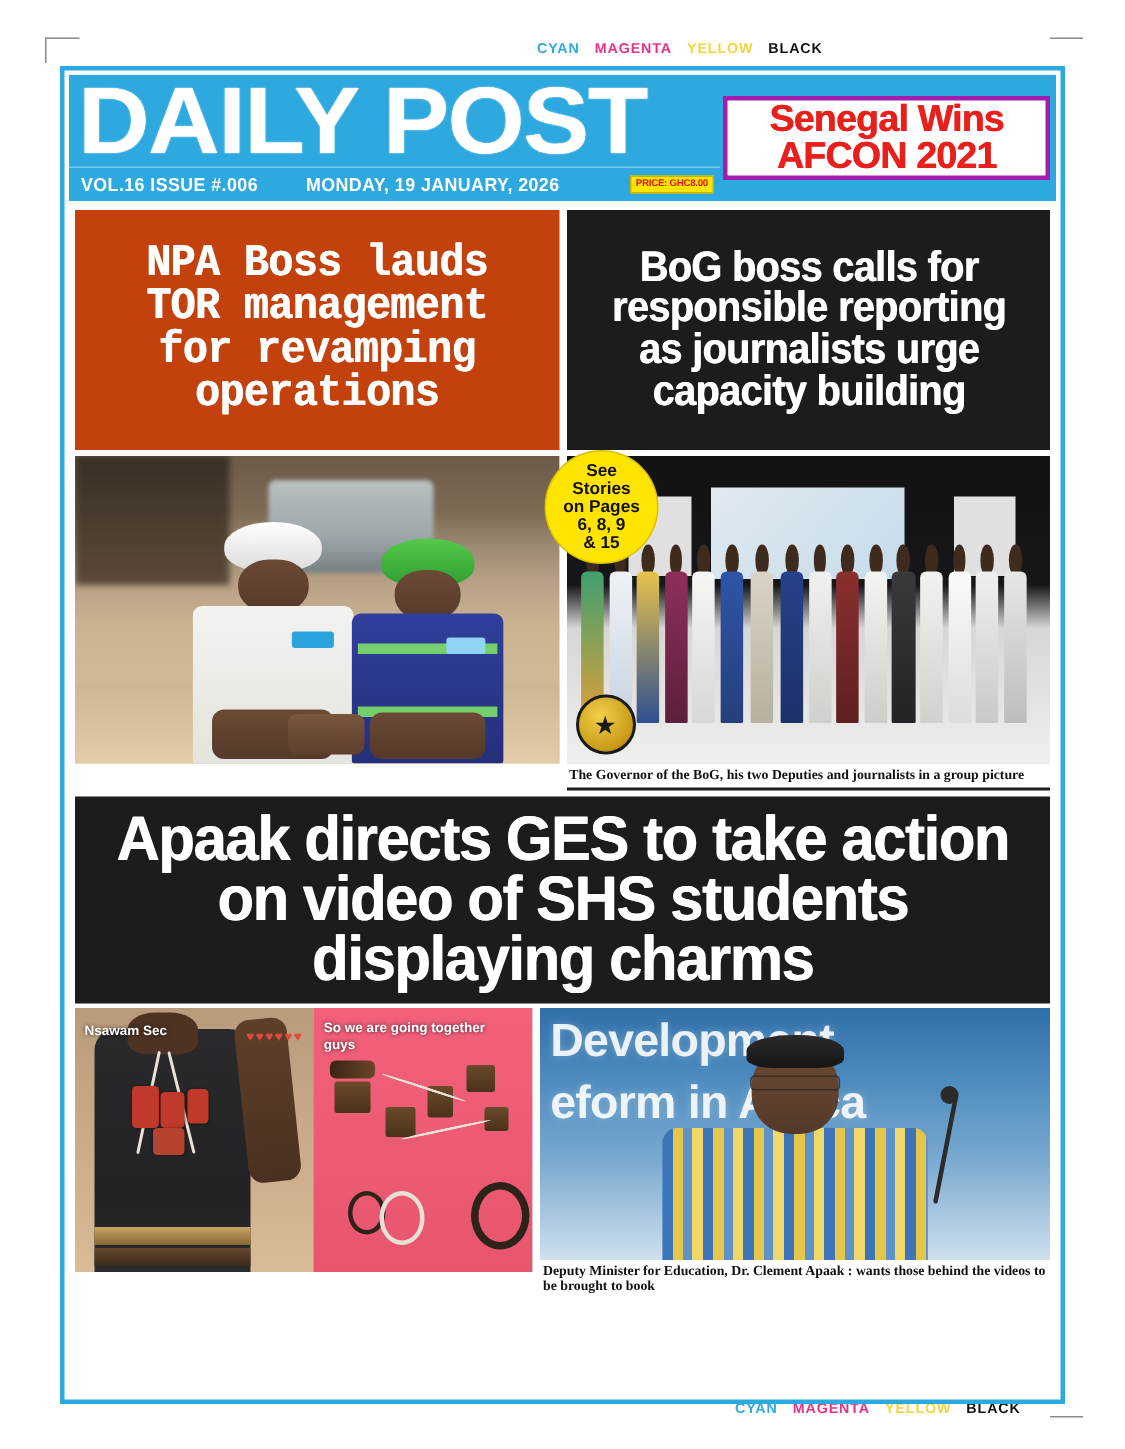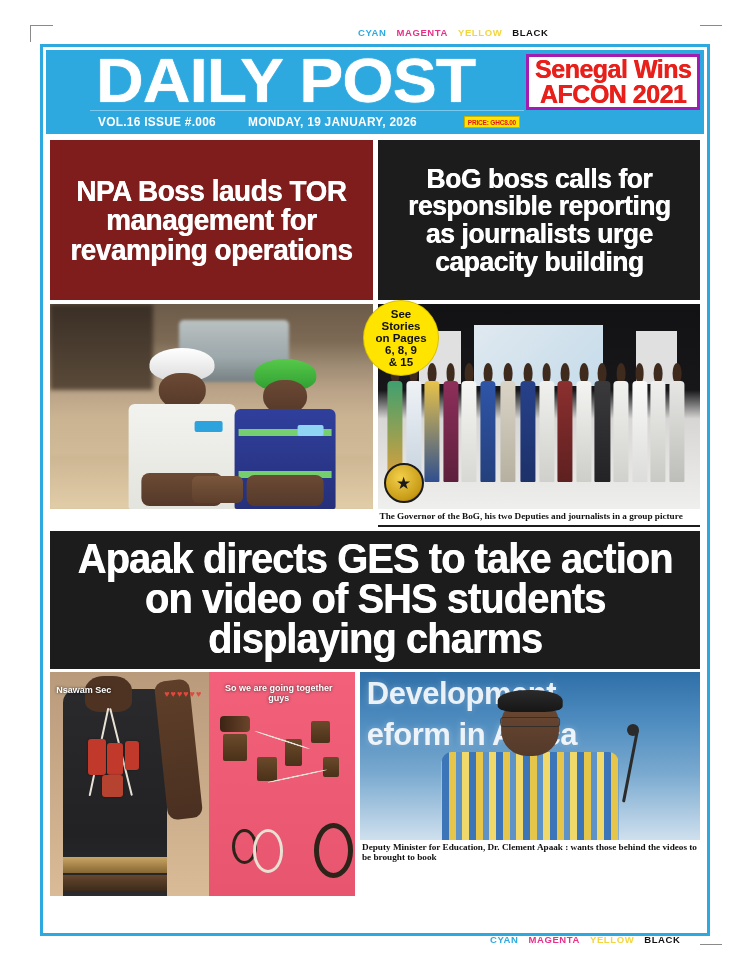--- a/index.html
+++ b/index.html
@@ -61,23 +61,22 @@
     height: 100%;
     background: #ffffff;
   }
 
   
   .masthead {
     position: relative;
     height: 84px;
     background: #2ea9e0;
     display: flex;
-    align-items: flex-start;
+    align-items: center;
     border-bottom: 2px solid #ffffff;
-    padding-left: 44px;
   }
   .masthead-left {
     position: relative;
     flex: 0 0 434px;
     display: flex;
     flex-direction: column;
     justify-content: flex-start;
     background: #2ea9e0;
   }
   .logo-wrap {
@@ -161,21 +160,21 @@
   }
   .head-box {
     flex: 1 1 50%;
     display: flex;
     align-items: center;
     justify-content: center;
     padding: 6px 4px;
     box-sizing: border-box;
     min-height: 160px;
   }
-  .head-red { background: #7f1d1d; }
+  .head-red { background: #c2410c; font-family: Liberation Mono, monospace; }
   .head-black { background: #1c1c1c; }
   .head-text {
     color: #ffffff;
     font-weight: bold;
     text-align: center;
     line-height: 0.97;
     font-size: 30px;
     letter-spacing: -0.5px;
     transform: scaleX(0.93);
     text-shadow: 0.5px 0 0 #ffffff;
@@ -268,21 +267,21 @@
 
   
   .bottom-row {
     display: flex;
     gap: 5px;
     padding: 3px 4px 4px 4px;
   }
   .bottom-left { flex: 0 0 305px; display: flex; flex-direction: column; }
   .bottom-right { flex: 1 1 auto; display: flex; flex-direction: column; }
   .bphoto { position: relative; overflow: hidden; background: #cccccc; }
-  .bphoto-left { height: 224px; display: flex; text-align: center; }
+  .bphoto-left { height: 176px; display: flex; }
   .bphoto-right { height: 168px; }
 
   .vid-overlay-text {
     position: absolute;
     color: #ffffff;
     font-size: 9px;
     font-weight: bold;
     text-shadow: 0 0 3px rgba(0,0,0,.75);
     line-height: 1.15;
     z-index: 5;

